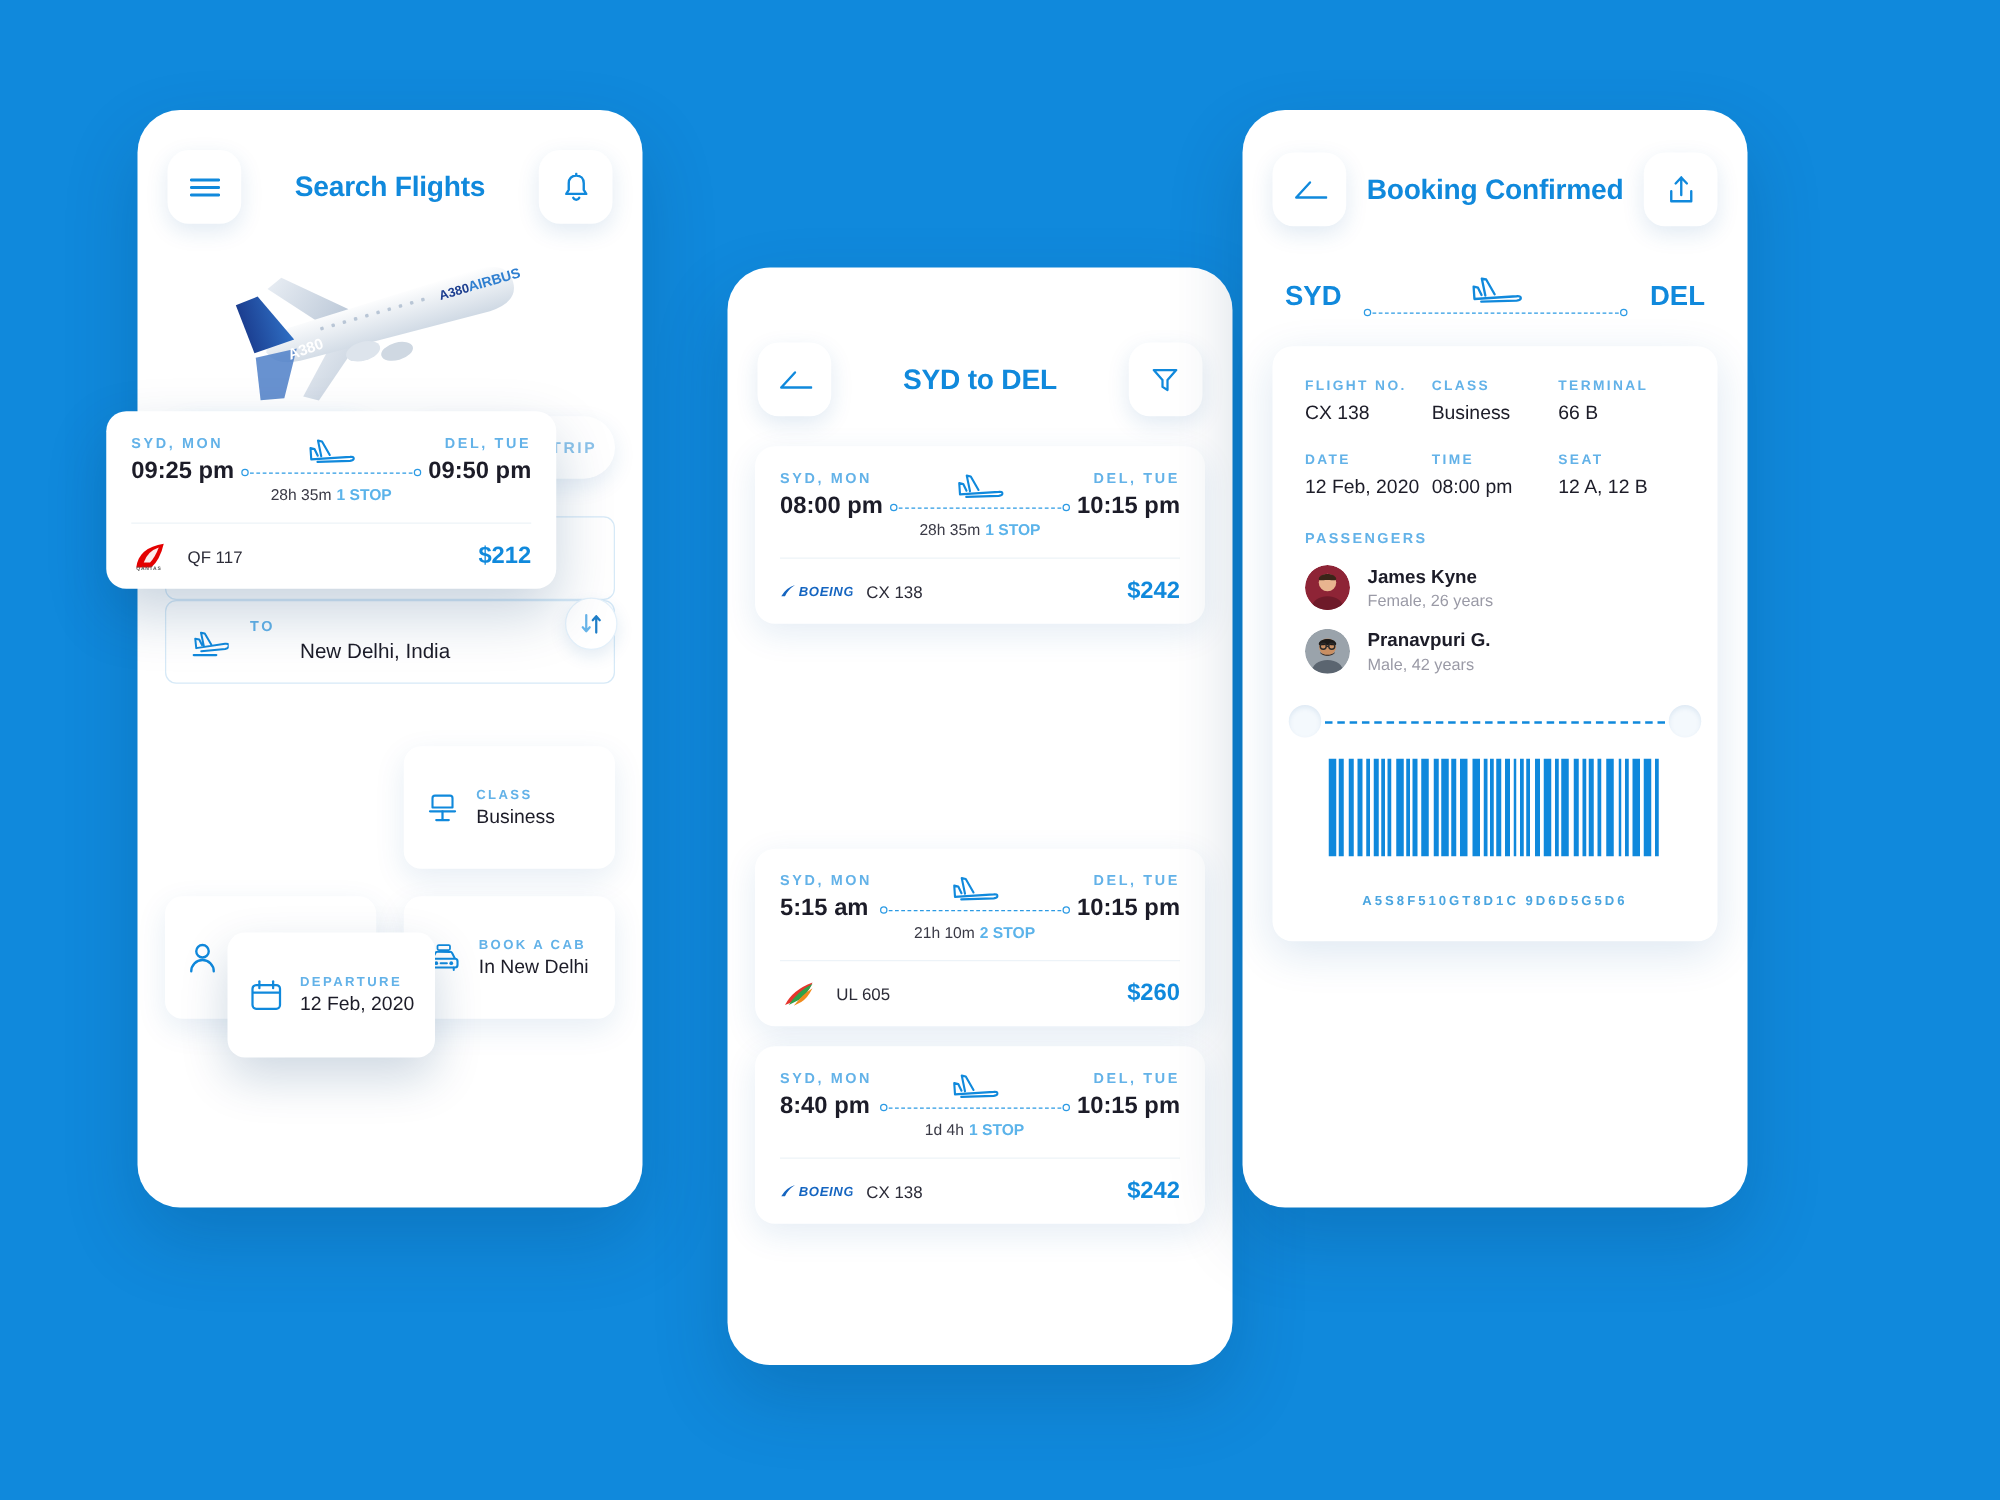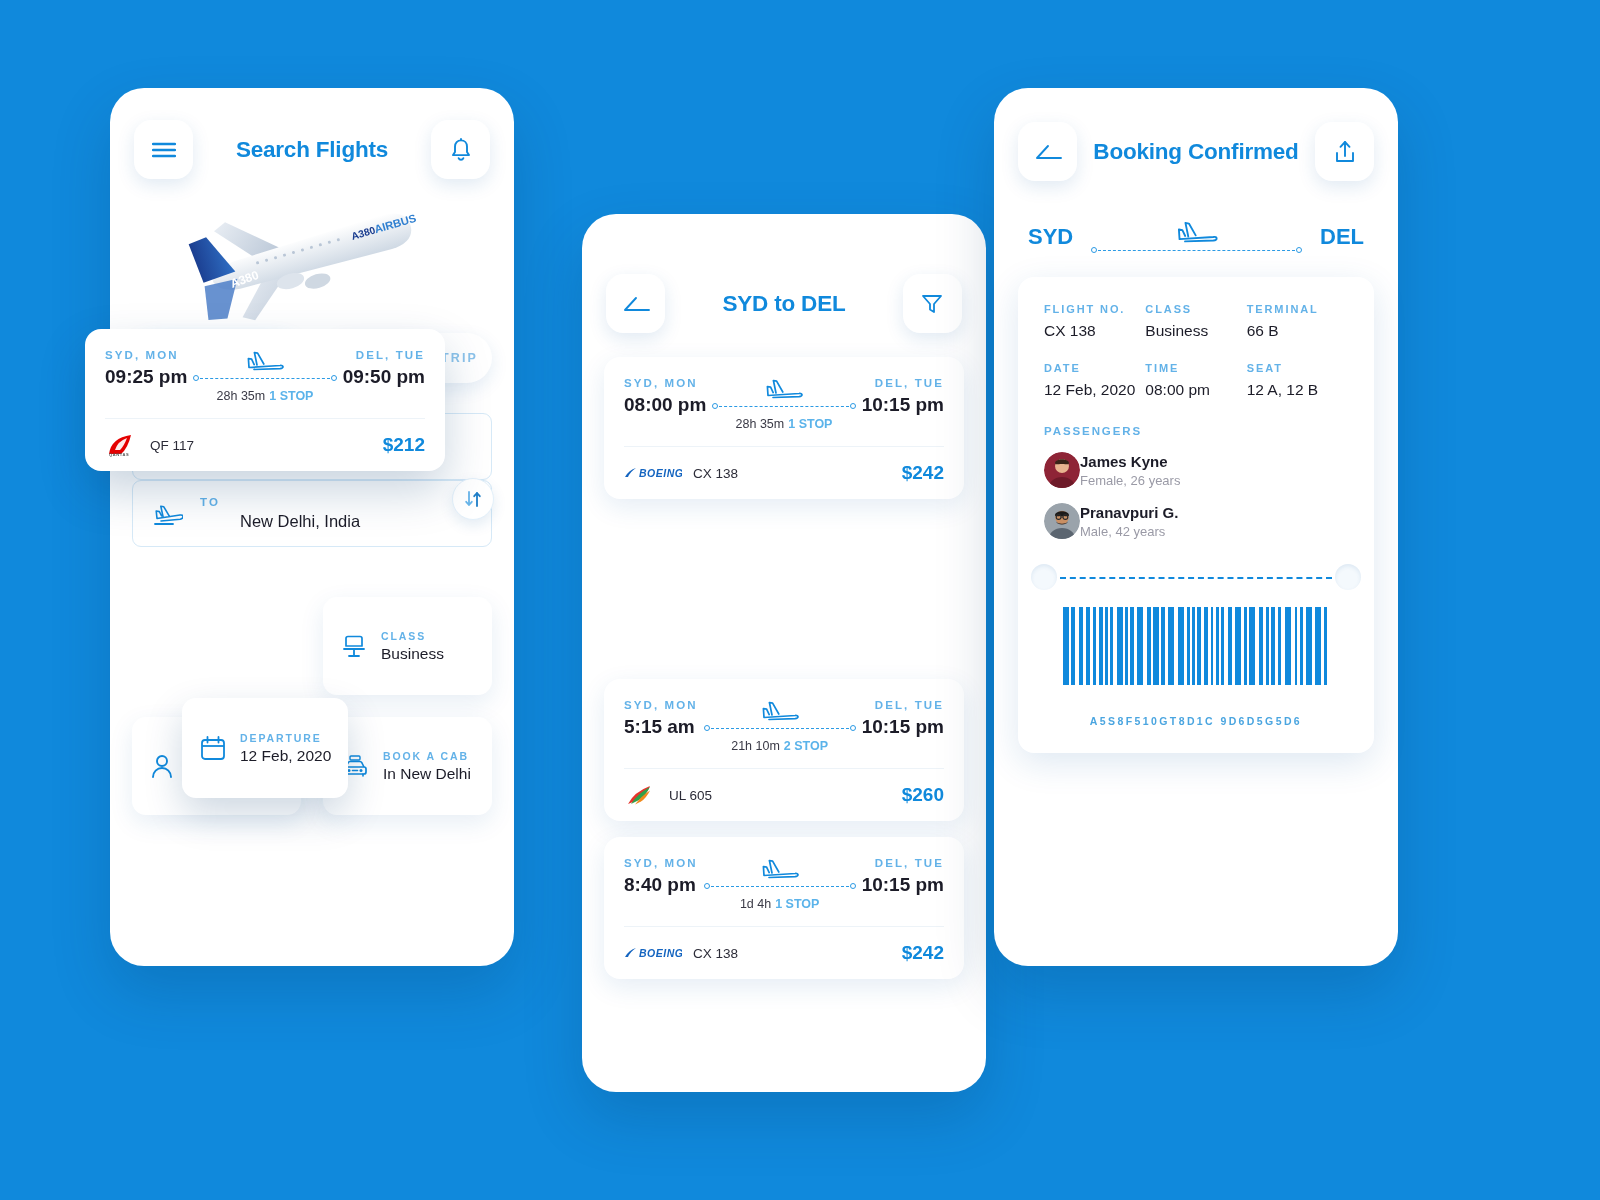--- a/index.html
+++ b/index.html
@@ -76,21 +76,21 @@
   }
 
   
   .opt-grid { padding: 0 22px; margin-top: 26px; display: grid; grid-template-columns: 1fr 1fr; gap: 22px; }
   .opt-card {
     background: #fff; border-radius: 14px; height: 98px;
     display: flex; align-items: center; gap: 14px; padding: 0 18px;
     box-shadow: 0 8px 24px rgba(20,90,160,.10);
   }
   .opt-card.raised {
-    position: absolute; left: 72px; top: 610px; width: 166px; height: 100px;
+    position: absolute; left: 72px; top: 658px; width: 166px; height: 100px;
     box-shadow: 0 16px 38px rgba(10,60,110,.20); z-index: 5;
   }
   .opt-txt { display: flex; flex-direction: column; gap: 3px; }
   .opt-label { font-size: 10.5px; font-weight: 700; letter-spacing: 1.9px; color: #63b2e8; white-space: nowrap; }
   .opt-value { font-size: 15.5px; color: #1c1c28; white-space: nowrap; }
 
   .search-btn {
     margin: 30px 22px 0; height: 60px; border-radius: 30px;
     background: #1089dc; color: #fff;
     display: flex; align-items: center; justify-content: center;
@@ -139,21 +139,21 @@
   .ticket {
     position: relative; margin: 22px 24px 0;
     background: #fff; border-radius: 16px;
     box-shadow: 0 10px 34px rgba(20,90,160,.14);
     padding: 26px 26px 0;
   }
   .tgrid { display: grid; grid-template-columns: 1fr 1fr 1fr; row-gap: 22px; }
   .tlabel { font-size: 11px; font-weight: 700; letter-spacing: 1.9px; color: #63b2e8; margin-bottom: 7px; }
   .tvalue { font-size: 15.5px; color: #1c1c28; }
   .pax-head { font-size: 11.5px; font-weight: 700; letter-spacing: 1.9px; color: #63b2e8; margin-top: 26px; }
-  .pax { display: flex; align-items: center; margin-top: 15px; }
+  .pax { display: flex; align-items: center; gap: 14px; margin-top: 15px; }
   .avatar { width: 36px; height: 36px; border-radius: 50%; overflow: hidden; flex: 0 0 auto; }
   .pax-name { font-size: 15px; font-weight: 700; color: #1c1c28; }
   .pax-meta { font-size: 13px; color: #9a9aa6; margin-top: 2px; }
 
   .perf { position: relative; height: 34px; margin-top: 22px; }
   .perf .dash { position: absolute; left: 16px; right: 16px; top: 16px; border-top: 2px dashed #1089dc; }
   .notch {
     position: absolute; top: 16px; width: 26px; height: 26px;
     border-radius: 50%; background: #f4f9fd; transform: translate(0,-50%);
     box-shadow: inset 0 2px 4px rgba(20,90,160,.10);

